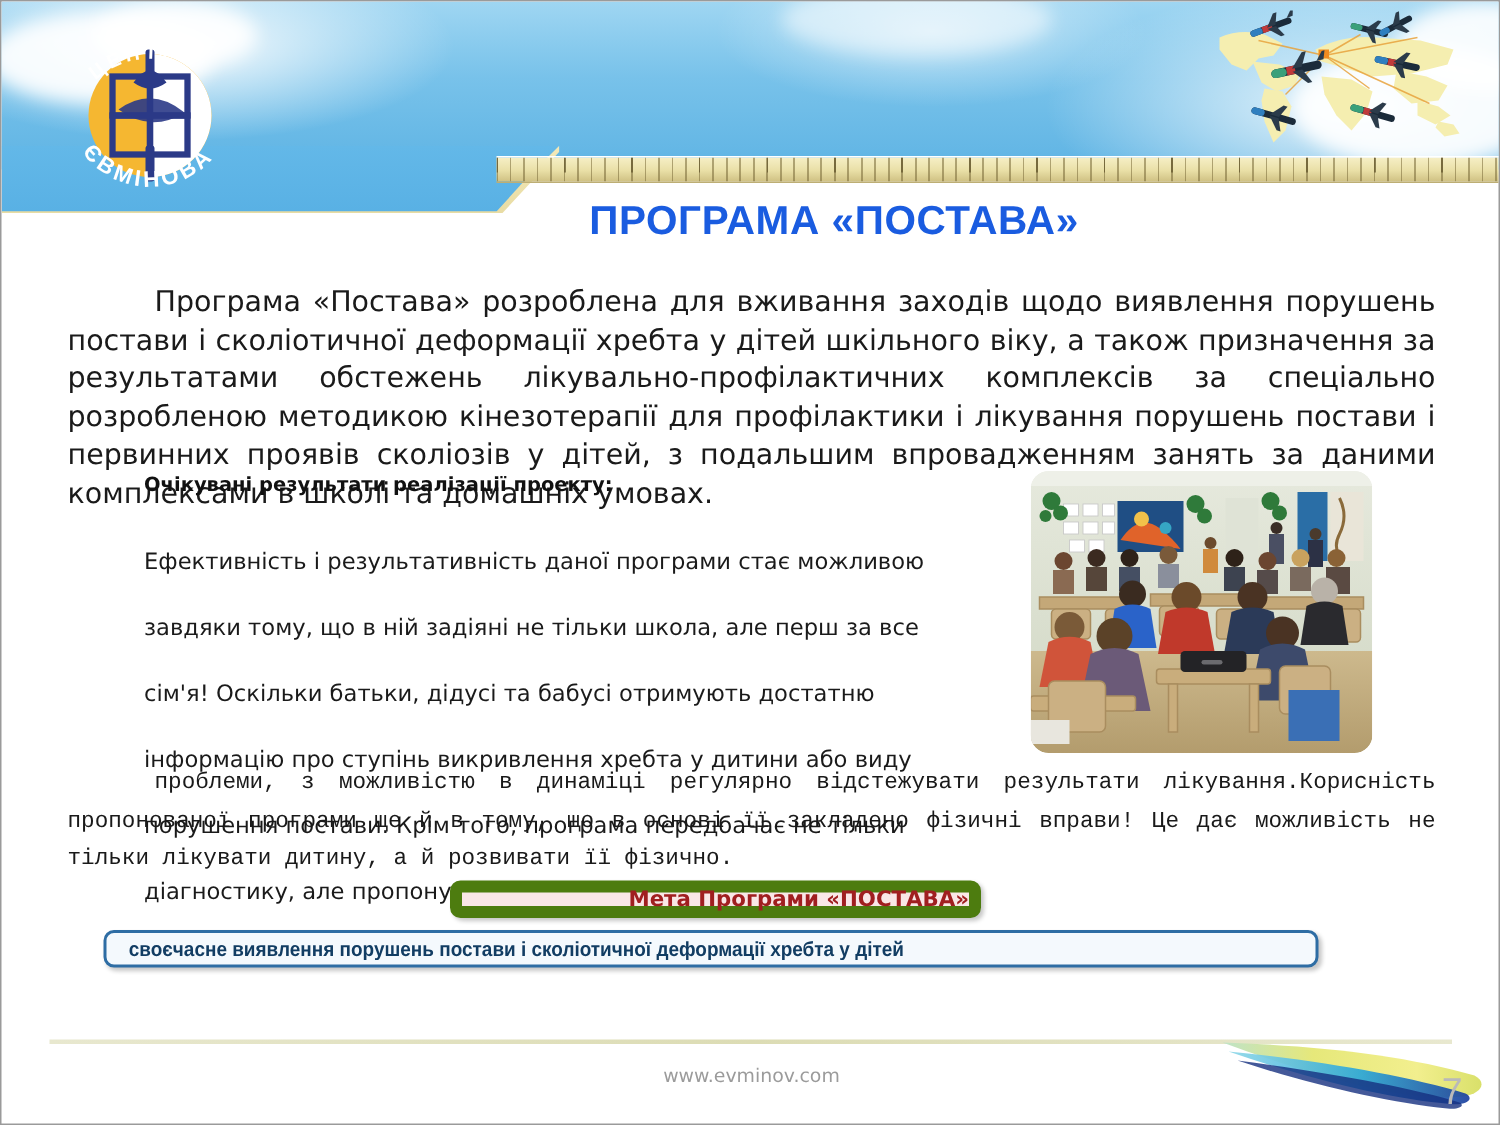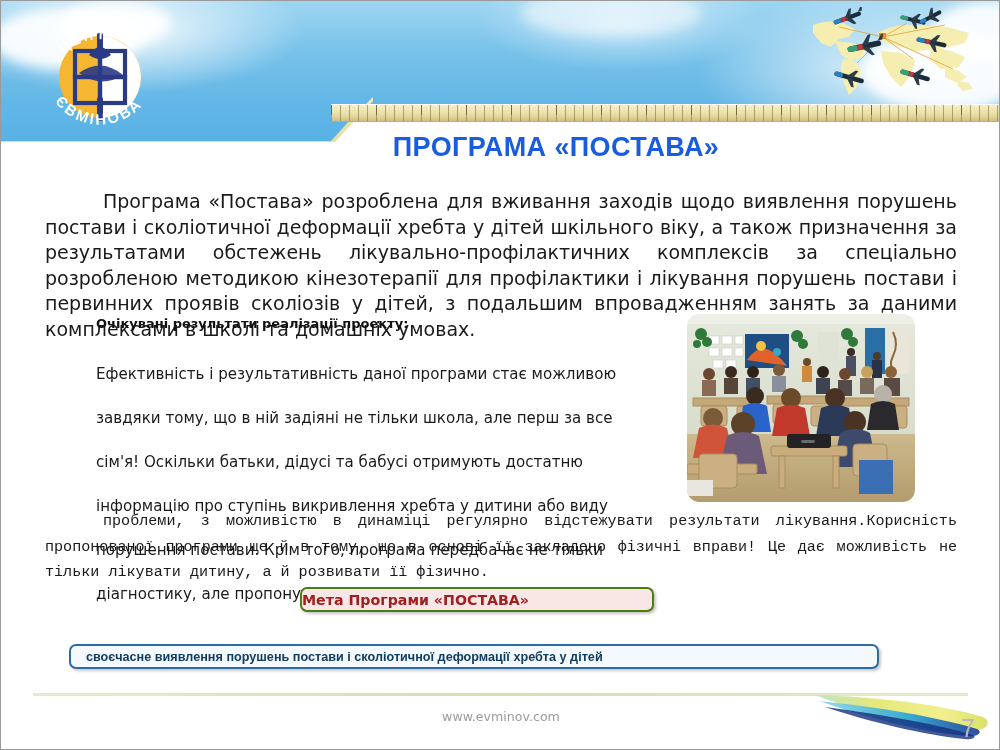--- a/index.html
+++ b/index.html
@@ -122,23 +122,23 @@
     overflow:hidden;
     -webkit-mask-image:radial-gradient(ellipse 118% 118% at 50% 50%, #000 62%, rgba(0,0,0,0) 99%);
     mask-image:radial-gradient(ellipse 118% 118% at 50% 50%, #000 62%, rgba(0,0,0,0) 99%);
   }
   .photo svg{display:block;}
 
   
   .box-red{
     position:absolute;left:299px;top:586px;width:354px;height:25px;
     background:#f9e7e7;
-    border:2px solid #4d7c0f;
+    border:8px solid #4d7c0f;
     border-radius:7px;
-    display:flex;align-items:center;justify-content:flex-start;
+    display:flex;align-items:center;justify-content:flex-end;
     box-sizing:border-box;
     box-shadow:2px 2px 3px rgba(0,0,0,.22);
   }
   .box-red span{
     font-size:14.2px;font-weight:bold;color:#a01f20;
     font-family:"DejaVu Sans", sans-serif;
   }
 
   .box-blue{
     position:absolute;
@@ -149,21 +149,21 @@
     box-sizing:border-box;
     box-shadow:2px 2px 3px rgba(0,0,0,.22);
   }
   .box-blue span{
     font-size:13.6px;font-weight:bold;color:#123d63;
     font-family:"Liberation Sans", sans-serif;
     transform:scaleX(.93);transform-origin:left center;
     white-space:nowrap;
     padding-left:16px;
   }
-  .box-b1{left:68px;top:619px;width:810px;height:25px;margin-top:24px;}
+  .box-b1{left:68px;top:619px;width:810px;height:25px;}
   .box-b2{left:28px;top:651px;width:870px;height:26px;}
 
   
   .footrule{
     position:absolute;left:32px;top:692px;width:935px;height:3px;
     background:linear-gradient(90deg,#e8e8cf 0%,#dcdcb4 50%,#e8e8cf 100%);
   }
   .footurl{
     position:absolute;left:0;top:708px;width:1000px;text-align:center;
     font-size:12.6px;color:#9b9b9b;

